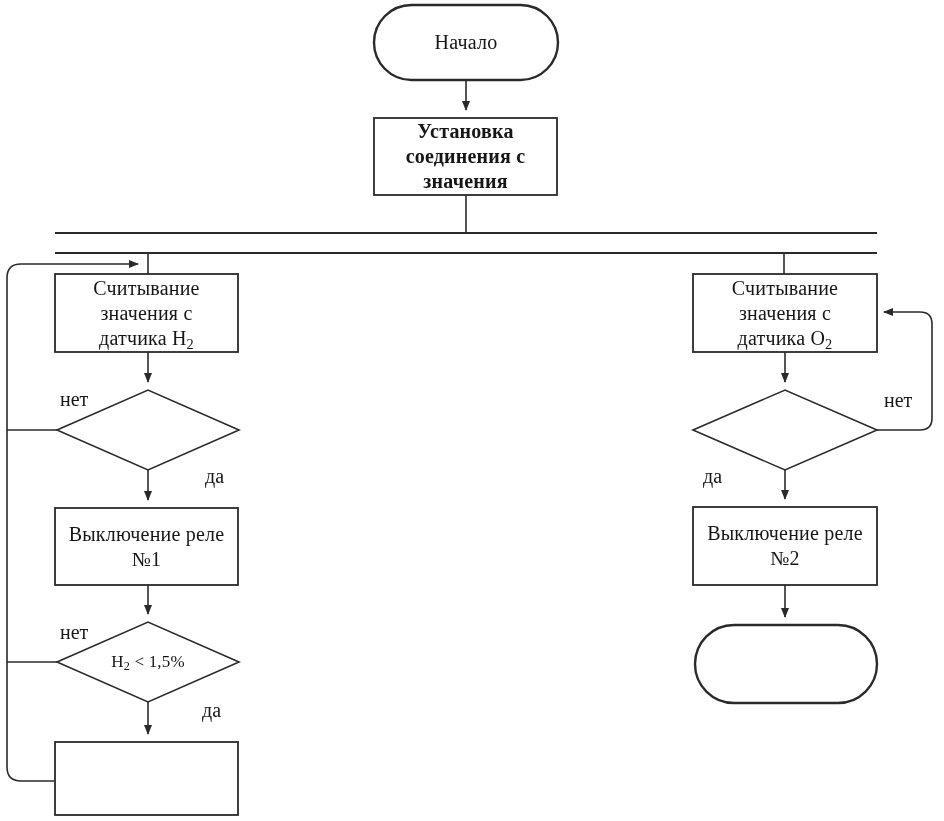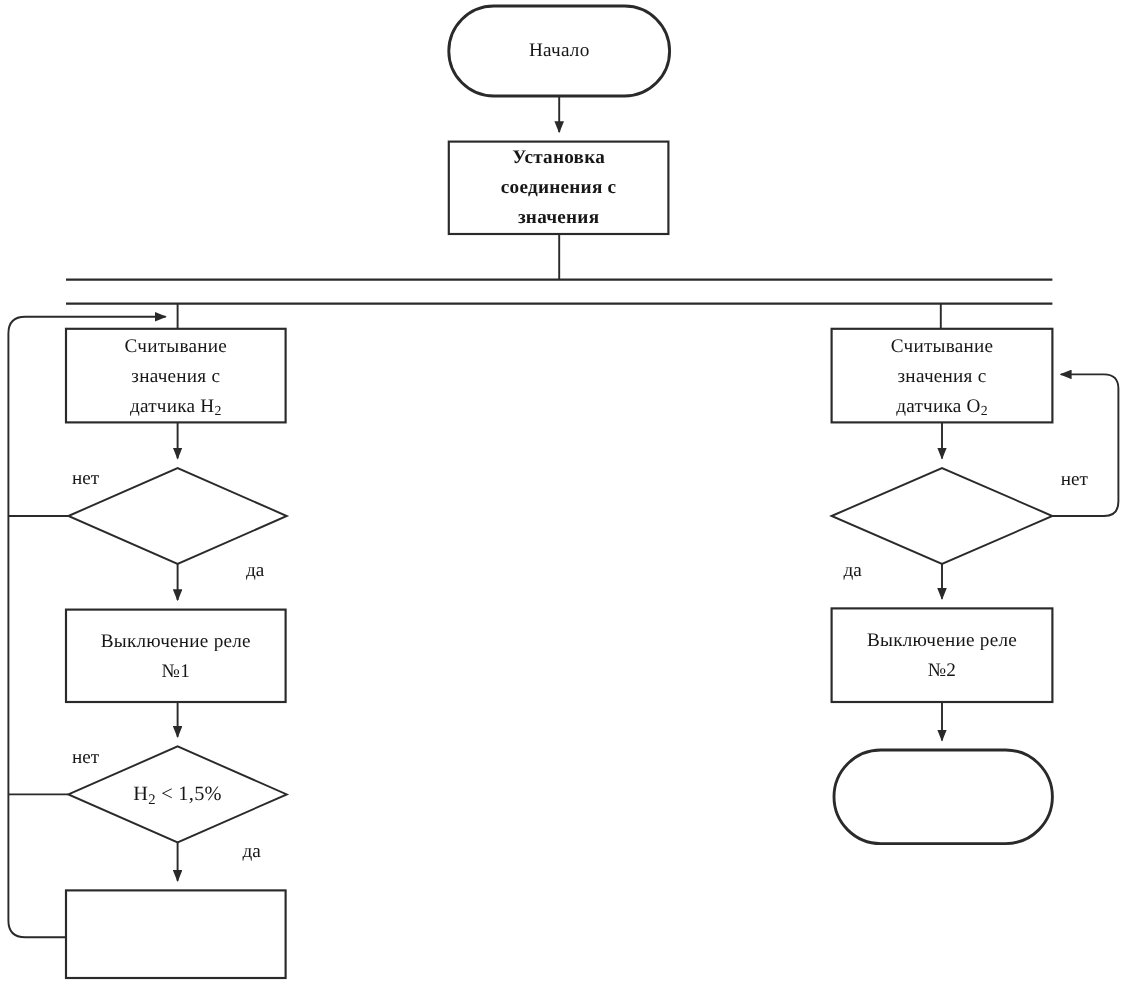--- a/index.html
+++ b/index.html
@@ -23,36 +23,36 @@
     width: 944px;
     height: 821px;
   }
   .node-label {
     position: absolute;
     display: flex;
     flex-direction: column;
     align-items: center;
     justify-content: center;
     text-align: center;
-    font-size: 16px;
+    font-size: 20px;
     line-height: 25px;
     letter-spacing: 0.2px;
   }
   .node-label.diamond-text {
     font-size: 17px;
     line-height: 20px;
     flex-direction: row;
   }
   .node-label.single {
     flex-direction: row;
     white-space: nowrap;
   }
   .edge-label {
     position: absolute;
-    font-size: 16px;
+    font-size: 20px;
     line-height: 16px;
   }
   sub {
     font-size: 72%;
     line-height: 0;
     vertical-align: -0.25em;
   }
 </style>
 </head>
 <body>

